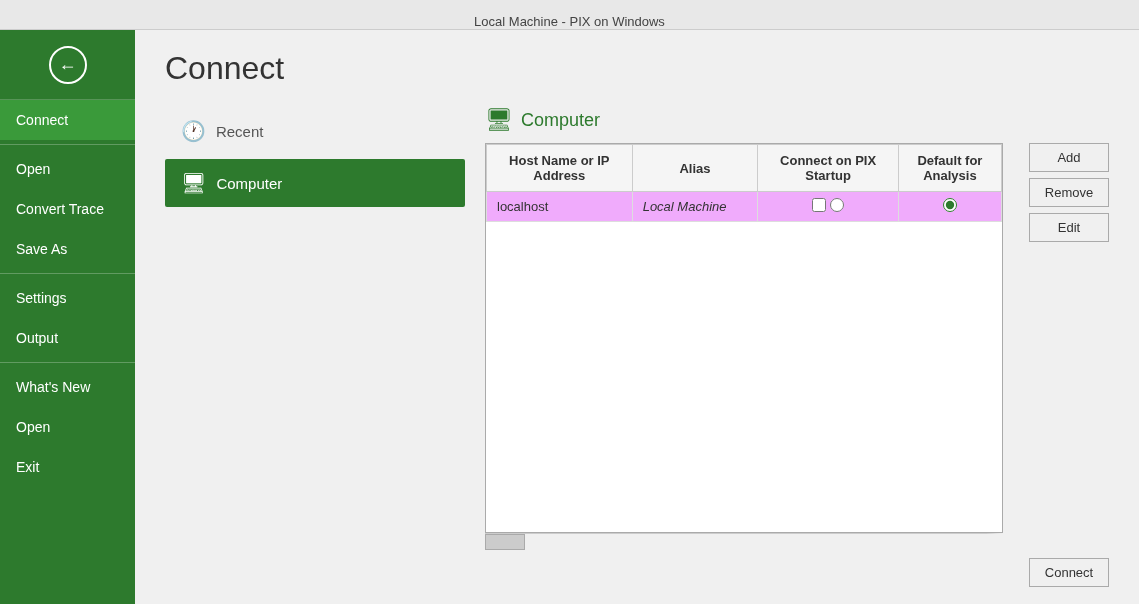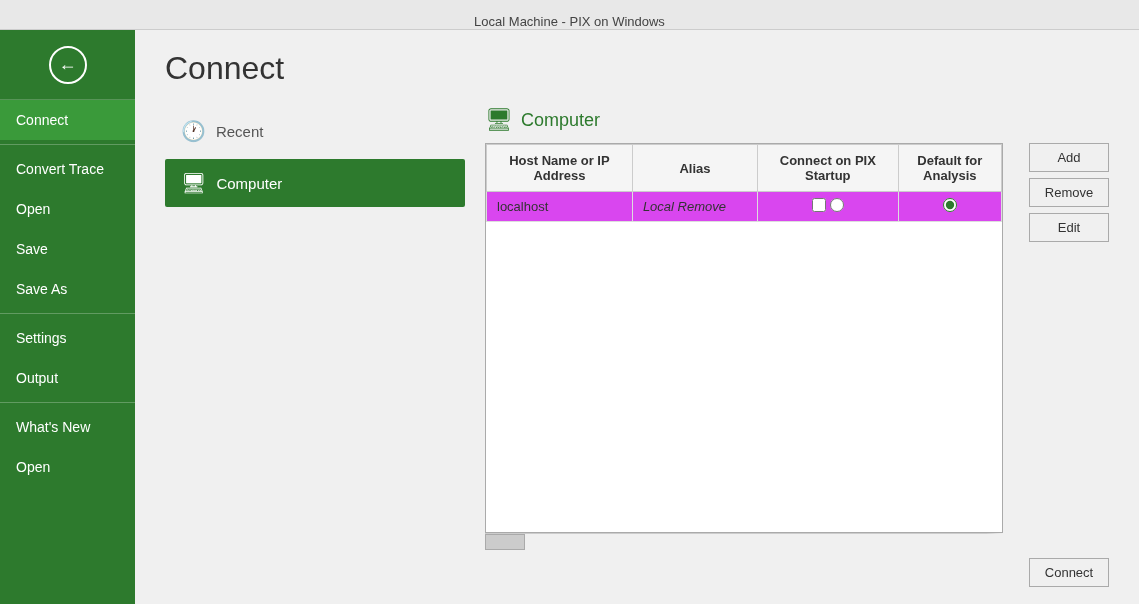--- a/index.html
+++ b/index.html
@@ -170,21 +170,21 @@
     }
 
     tbody td {
       border: 1px solid #ddd;
       padding: 6px 10px;
       color: #333;
       vertical-align: middle;
     }
 
     .row-normal {
-      background: #d946ef;
+      background: #f0abfc;
     }
 
     .row-highlighted {
       background: #d4f0d4;
     }
 
     .row-highlighted td {
       border-color: #88cc88;
     }
 
@@ -282,44 +282,44 @@
   <div class="sidebar">
     <div class="sidebar-back">
       <div class="back-circle">←</div>
     </div>
 
     <div class="sidebar-item active">
       <span>Connect</span>
     </div>
     <hr class="sidebar-divider">
     <div class="sidebar-item">
+      <span>Open</span>
+    </div>
+    <div class="sidebar-item">
       <span>Convert Trace</span>
     </div>
     <div class="sidebar-item">
+      <span>Save As</span>
+    </div>
+    <hr class="sidebar-divider">
+    <div class="sidebar-item">
+      <span>Settings</span>
+    </div>
+    <div class="sidebar-item">
+      <span>Output</span>
+    </div>
+    <hr class="sidebar-divider">
+    <div class="sidebar-item">
+      <span>What's New</span>
+    </div>
+    <div class="sidebar-item">
       <span>Open</span>
     </div>
     <div class="sidebar-item">
-      <span>Save</span>
-    </div>
-    <div class="sidebar-item">
-      <span>Save As</span>
-    </div>
-    <hr class="sidebar-divider">
-    <div class="sidebar-item">
-      <span>Settings</span>
-    </div>
-    <div class="sidebar-item">
-      <span>Output</span>
-    </div>
-    <hr class="sidebar-divider">
-    <div class="sidebar-item">
-      <span>What's New</span>
-    </div>
-    <div class="sidebar-item">
-      <span>Open</span>
+      <span>Exit</span>
     </div>
   </div>
 
   <div class="main-content">
     <h1 class="page-title">Connect</h1>
 
     <div class="content-row">
 
       <div class="nav-section">
         <div class="nav-item">
@@ -347,21 +347,21 @@
                     <tr>
                       <th>Host Name or IP<br>Address</th>
                       <th>Alias</th>
                       <th>Connect on PIX<br>Startup</th>
                       <th>Default for<br>Analysis</th>
                     </tr>
                   </thead>
                   <tbody>
                     <tr class="row-normal">
                       <td>localhost</td>
-                      <td><em>Local Remove</em></td>
+                      <td><em>Local Machine</em></td>
                       <td class="checkbox-cell">
                         <input type="checkbox" style="">
                         <input type="radio" name="connect-radio" style="">
                       </td>
                       <td class="radio-cell">
                         <input type="radio" name="default-radio" checked="" style="">
                       </td>
                     </tr>
                   </tbody>
                 </table>

